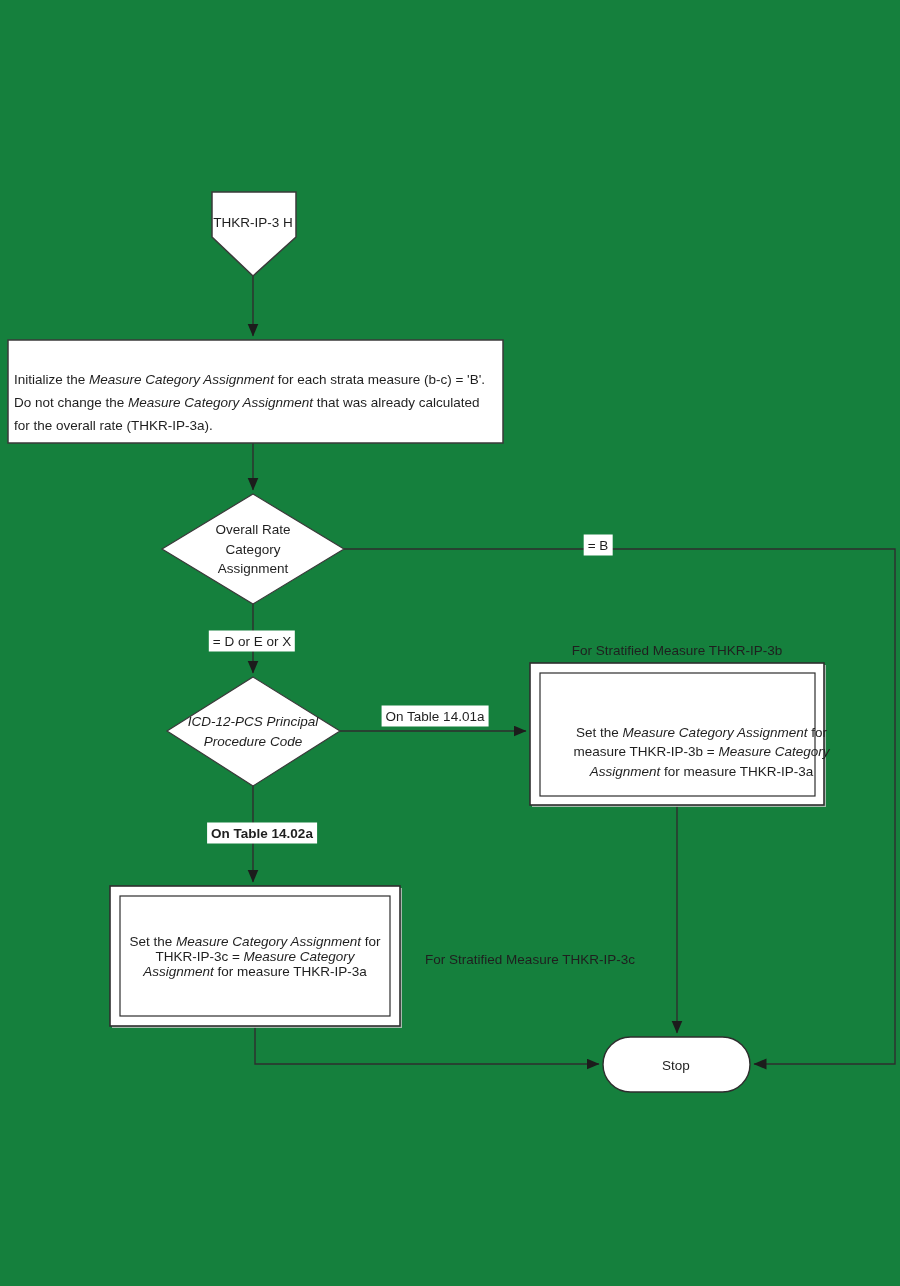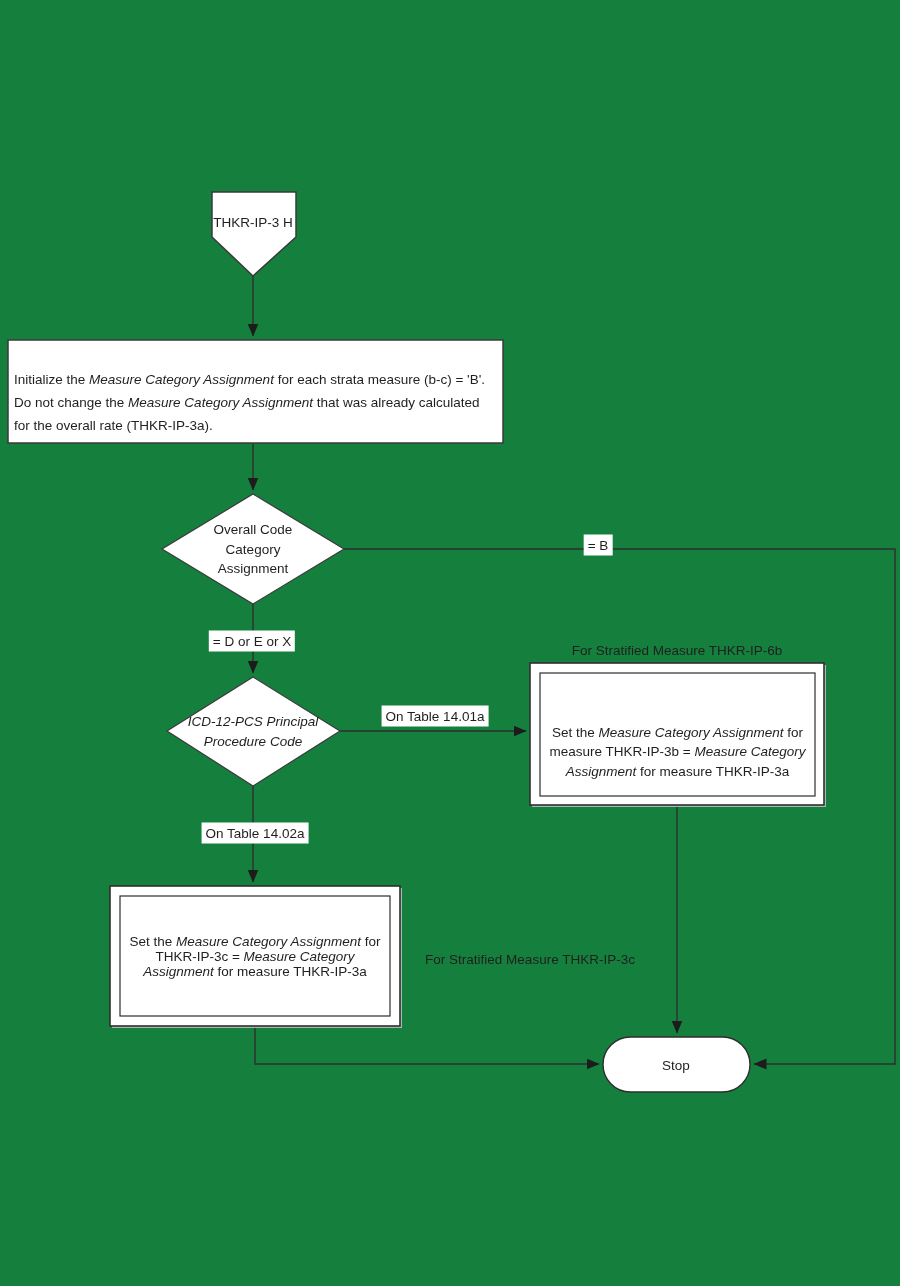--- a/index.html
+++ b/index.html
@@ -53,35 +53,35 @@
 
     <rect x="603" y="1037" width="147" height="55" rx="27.5" ry="27.5" fill="#ffffff" stroke="#2e2e2e" stroke-width="1.4"></rect>
   </svg>
 
   <div class="txt center" style="left:253px; top:223px; width:92px; line-height:20px;">THKR-IP-3 H</div>
 
   <div class="flexbox" style="position:absolute; left:8px; top:340px; width:495px; height:124px;">
     <div class="txt" style="position:static; padding:0 6px; line-height:23px;"><span>Initialize the </span><span class="italic">Measure Category Assignment</span><span> for each strata measure (b-c) = 'B'. Do not change the </span><span class="italic">Measure Category Assignment</span><span> that was already calculated for the overall rate (THKR-IP-3a).</span></div>
   </div>
 
-  <div class="txt center" style="left:253px; top:549px; width:118px; line-height:19.5px;">Overall Code Category Assignment</div>
+  <div class="txt center" style="left:253px; top:549px; width:118px; line-height:19.5px;">Overall Rate Category Assignment</div>
 
   <div class="txt center edge-label nowrap" style="left:598px; top:545px;">= B</div>
 
   <div class="txt center edge-label nowrap" style="left:252px; top:641px;">= D or E or X</div>
 
   <div class="txt center italic" style="left:253px; top:731px; width:155px; line-height:19.5px;">ICD-12-PCS Principal Procedure Code</div>
 
   <div class="txt center edge-label nowrap" style="left:435px; top:716px;">On Table 14.01a</div>
 
-  <div class="txt center edge-label nowrap" style="left:255px; top:833px;">On Table 14.02a</div>
+  <div class="txt center edge-label nowrap" style="left:262px; top:833px;font-weight:bold;">On Table 14.02a</div>
 
-  <div class="txt center nowrap" style="left:677px; top:650px;">For Stratified Measure THKR-IP-6b</div>
+  <div class="txt center nowrap" style="left:677px; top:650px;">For Stratified Measure THKR-IP-3b</div>
 
-  <div class="flexbox centered" style="position:absolute; left:540px; top:673px; width:275px; height:158px;">
+  <div class="flexbox centered" style="position:absolute; left:564px; top:673px; width:275px; height:158px;">
     <div class="txt" style="position:static; padding:0 8px; line-height:19.5px;"><span>Set the </span><span class="italic">Measure Category Assignment</span><span> for measure THKR-IP-3b = </span><span class="italic">Measure Category Assignment</span><span> for measure  THKR-IP-3a</span></div>
   </div>
 
   <div class="flexbox centered" style="position:absolute; left:120px; top:896px; width:270px; height:120px;">
     <div class="txt" style="position:static; padding:0 8px; line-height:15px;"><span>Set the </span><span class="italic">Measure Category Assignment</span><span> for THKR-IP-3c =  </span><span class="italic">Measure Category Assignment</span><span> for measure THKR-IP-3a</span></div>
   </div>
 
   <div class="txt center nowrap" style="left:530px; top:959px;">For Stratified Measure THKR-IP-3c</div>
 
   <div class="txt center nowrap" style="left:676px; top:1065px;">Stop</div>

